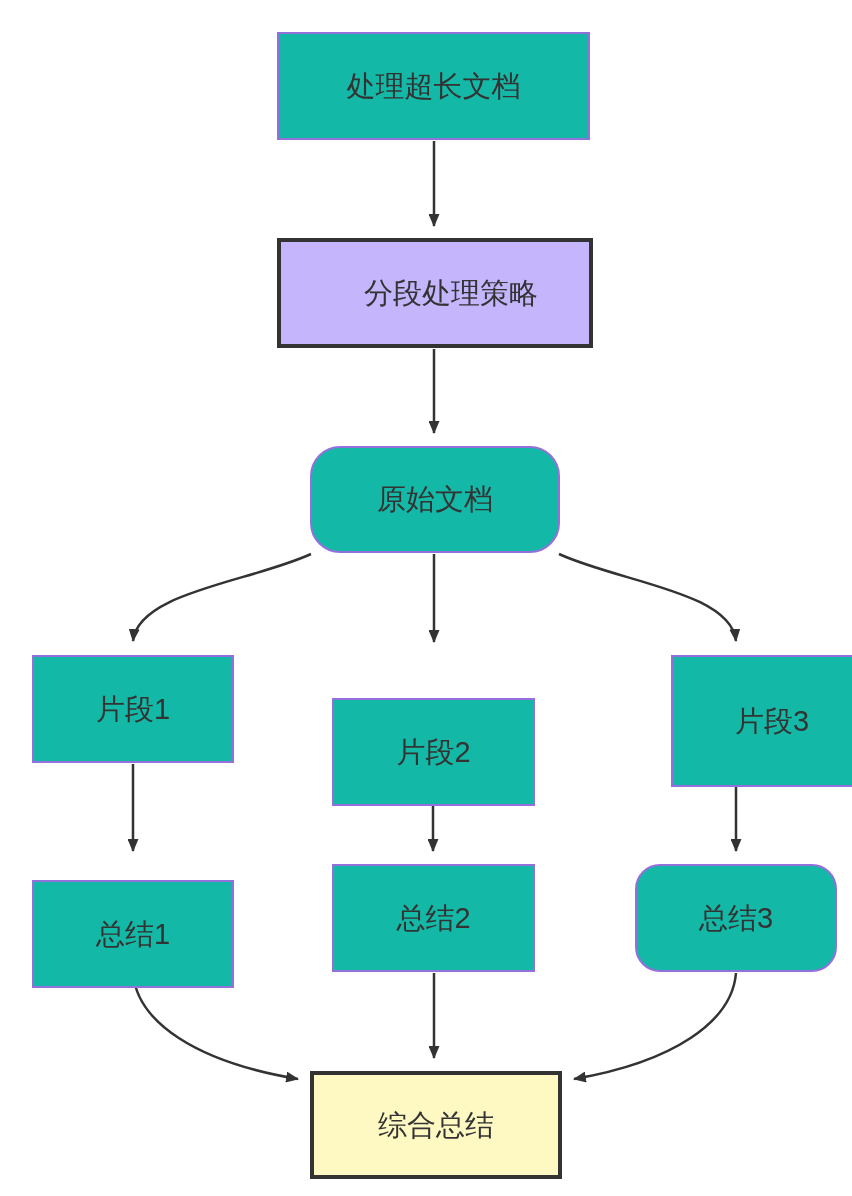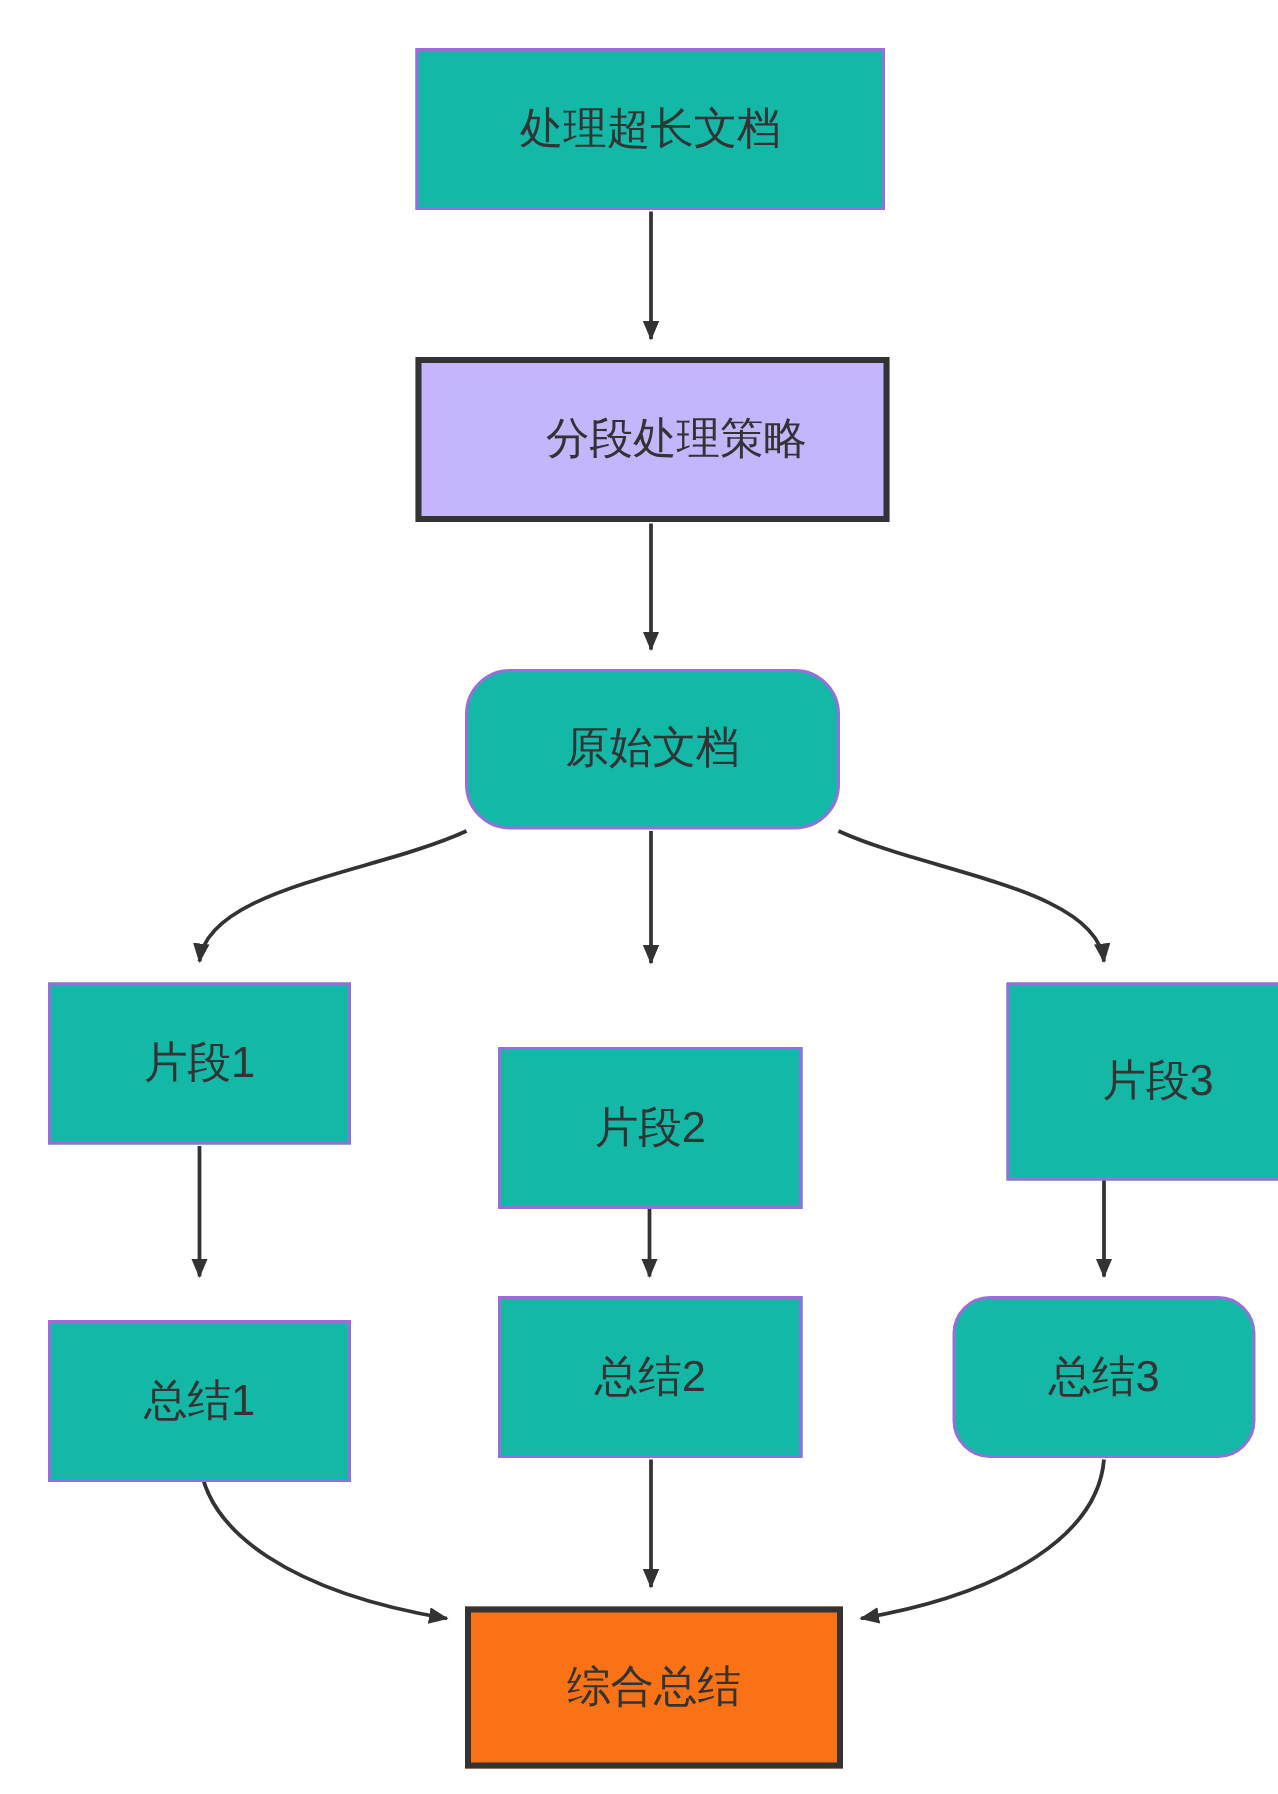--- a/index.html
+++ b/index.html
@@ -35,21 +35,21 @@
     line-height: 1;
     white-space: nowrap;
     text-align: center;
   }
   .node.emphasis {
     background: #c4b5fd;
     border: 4px solid #333333;
     padding-left: 32px;
   }
   .node.success {
-    background: #f97316;
+    background: #fef9c3;
     border: 4px solid #333333;
   }
   
   .n-doc      { left: 277px; top: 32px;   width: 313px; height: 108px; }
   .n-strategy { left: 277px; top: 238px;  width: 316px; height: 110px; }
   .n-original { left: 310px; top: 446px;  width: 250px; height: 107px; border-radius: 30px; }
   .n-seg1     { left: 32px;  top: 655px;  width: 202px; height: 108px; text-align: right; }
   .n-seg2     { left: 332px; top: 655px;  width: 203px; height: 108px; margin-top: 43px; }
   .n-seg3     { left: 635px; top: 655px;  width: 202px; height: 132px; margin-left: 36px; }
   .n-sum1     { left: 32px;  top: 864px;  width: 202px; height: 108px; margin-top: 16px; }

